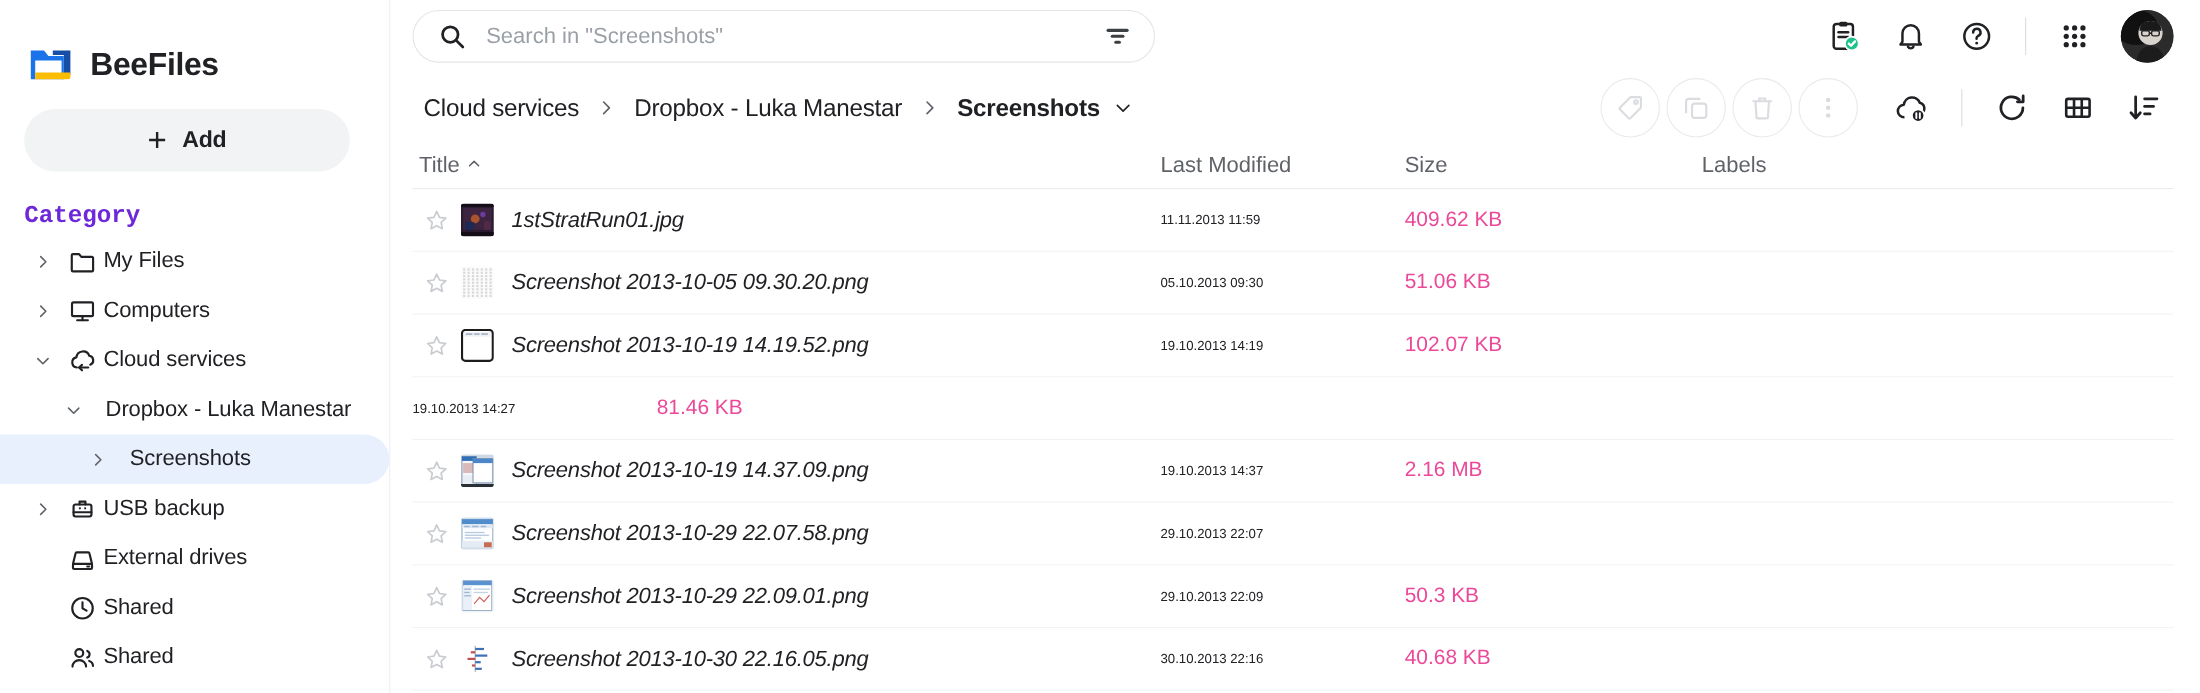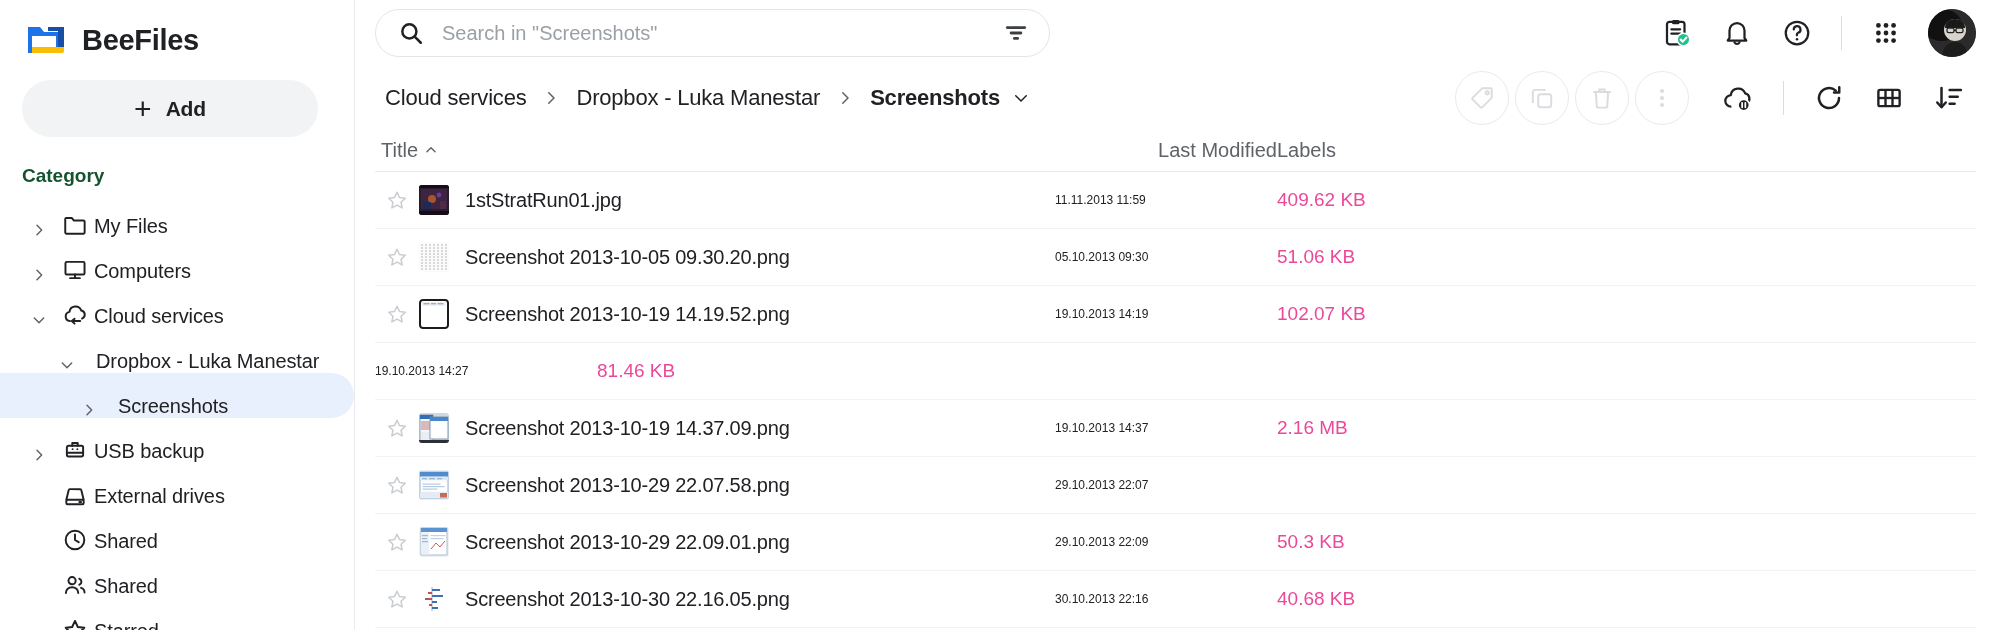--- a/index.html
+++ b/index.html
@@ -14,44 +14,44 @@
 
   
   .sidebar {
     width: 355px; height: 630px;
     flex: 0 0 355px;
     background: #ffffff;
     border-right: 1px solid #e8eaed;
     padding: 0;
     position: relative;
   }
-  .brand { display: flex; align-items: center; gap: 16px; padding: 18px 0 0 26px; height: 62px; }
+  .brand { display: flex; align-items: center; gap: 16px; padding: 18px 0 0 26px; height: 62px; margin-top: 19px; }
   .brand-logo { width: 40px; height: 34px; position: relative; flex: 0 0 40px; }
   .brand-name { font-size: 29px; font-weight: 700; letter-spacing: -0.3px; color: #202124; }
 
   .add-btn {
     margin: 18px 22px 0 22px;
     height: 57px;
     border-radius: 29px;
     background: #f1f3f4;
     border: none;
     display: flex; align-items: center; justify-content: center;
     gap: 14px;
     cursor: pointer;
     font-family: inherit;
     width: 296px;
   }
   .add-plus { font-size: 30px; font-weight: 400; line-height: 1; color: #202124; }
   .add-label { font-size: 21px; font-weight: 700; color: #202124; letter-spacing: -0.2px; }
 
-  .cat-title { font-size: 19px; font-weight: 700; color: #14532d; padding: 28px 0 6px 22px; }
+  .cat-title { font-size: 22px; font-weight: 700; color: #6d28d9; padding: 28px 0 6px 22px; font-family: Liberation Mono, monospace; }
 
   .nav-list { padding: 0; }
   .nav-item {
-    display: flex; align-items: flex-end;
+    display: flex; align-items: center;
     height: 45px;
     border-radius: 0 23px 23px 0;
     cursor: pointer;
     padding-right: 14px;
     position: relative;
   }
   .nav-item.active { background: #e8f0fe; }
   .nav-item.active .nav-label { color: #202124; }
   .caret {
     width: 34px; flex: 0 0 34px;
@@ -135,37 +135,37 @@
   .gap-l { margin-left: 16px; }
 
   
   .table { padding: 0 24px 0 20px; }
   .thead {
     display: flex; align-items: center; height: 42px;
     font-size: 20px; color: #5f6368;
     border-bottom: 1px solid #e8eaed;
   }
   .th-title { flex: 0 0 680px; display: flex; align-items: center; gap: 6px; padding-left: 6px; cursor: pointer; }
-  .th-mod { flex: 0 0 222px; text-align: right; }
+  .th-mod { flex: 0 0 222px; }
   .th-size { flex: 0 0 270px; }
   .th-lab { flex: 1 1 auto; }
 
   .row {
     display: flex; align-items: center; height: 57px;
     border-bottom: 1px solid #f1f3f4;
     cursor: pointer;
   }
   .cell-title { flex: 0 0 680px; display: flex; align-items: center; min-width: 0; }
   .star { width: 44px; flex: 0 0 44px; display: flex; align-items: center; justify-content: center; color: #c9ccd0; }
   .thumb {
     width: 30px; height: 30px; flex: 0 0 30px;
     border-radius: 3px; overflow: hidden;
     display: block; margin-right: 16px;
   }
-  .fname { font-size: 20px; color: #202124; letter-spacing: -0.2px; white-space: nowrap; overflow: hidden; text-overflow: ellipsis; }
+  .fname { font-size: 20px; color: #202124; letter-spacing: -0.2px; white-space: nowrap; overflow: hidden; text-overflow: ellipsis; font-style: italic; }
   .cell-mod { flex: 0 0 222px; font-size: 12px; color: #202124; }
   .cell-size { flex: 0 0 270px; font-size: 19px; color: #ec4899; }
   .cell-lab { flex: 1 1 auto; font-size: 19px; color: #202124; }
 </style>
 </head>
 <body>
 
 <div class="app">
 
   <aside class="sidebar">
@@ -479,20 +479,21 @@
       <div class="thead">
         <div class="th-title">
           <span>Title</span>
           <span>
             <svg width="14" height="14" viewBox="0 0 24 24" fill="none" stroke="currentColor" stroke-width="2.4" stroke-linecap="round" stroke-linejoin="round">
               <polyline points="5,15 12,8 19,15"></polyline>
             </svg>
           </span>
         </div>
         <div class="th-mod">Last Modified</div>
+        <div class="th-size">Size</div>
         <div class="th-lab">Labels</div>
       </div>
       <div id="tbody">
           <div class="row">
             <div class="cell-title">
               <span class="star">
                 <svg width="22" height="22" viewBox="0 0 24 24" fill="none" stroke="currentColor" stroke-width="1.7" stroke-linejoin="round">
                   <polygon points="12,3.5 14.7,9.3 21,10.1 16.4,14.4 17.6,20.6 12,17.6 6.4,20.6 7.6,14.4 3,10.1 9.3,9.3"></polygon>
                 </svg>
               </span>

